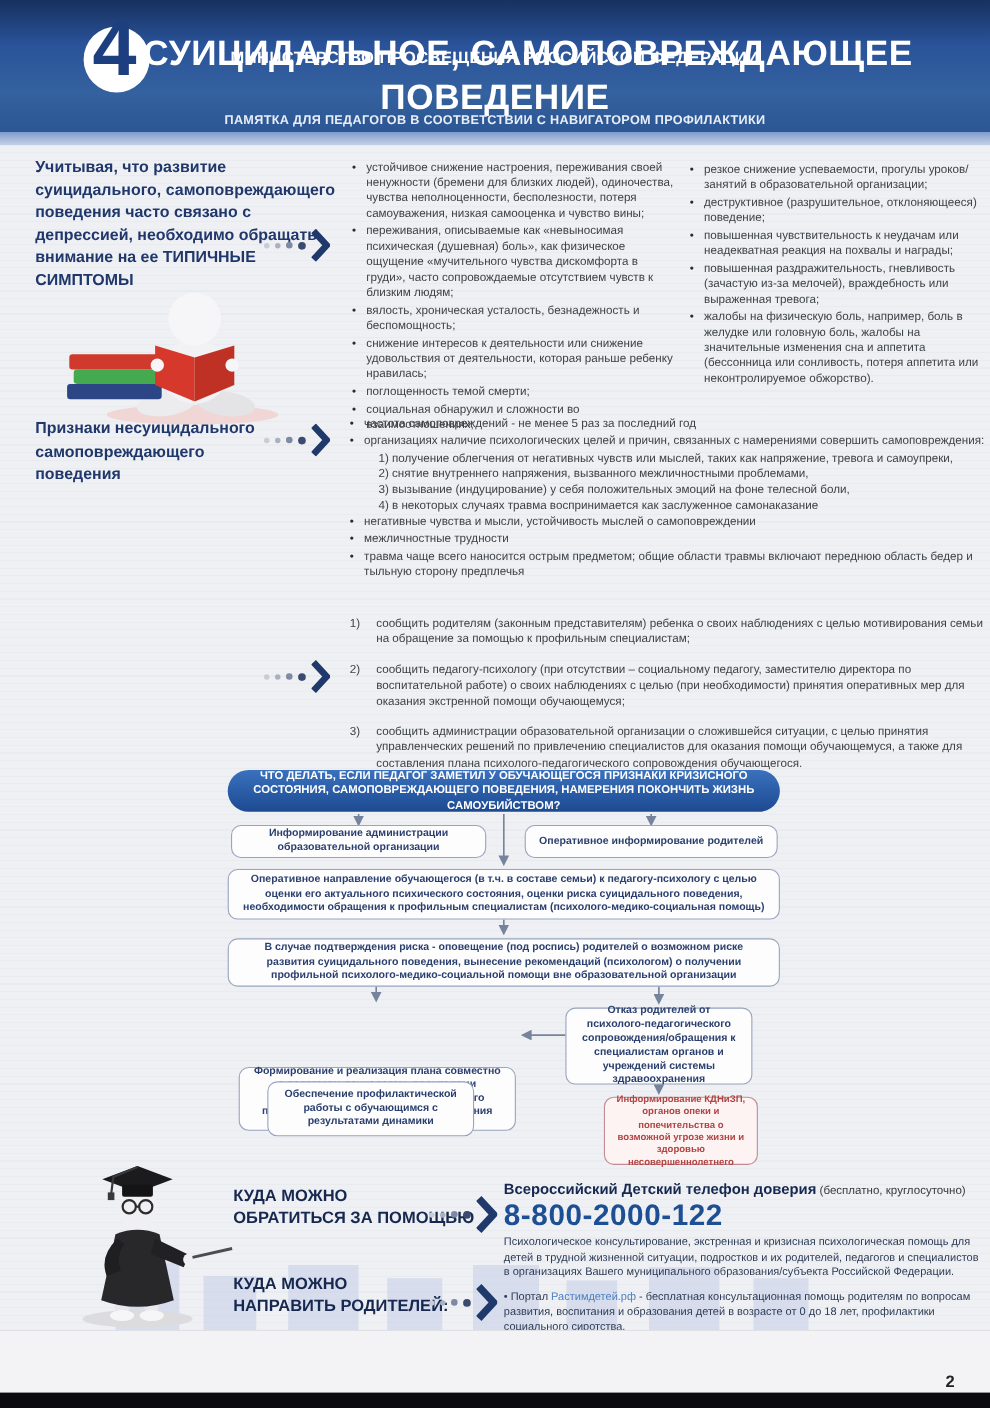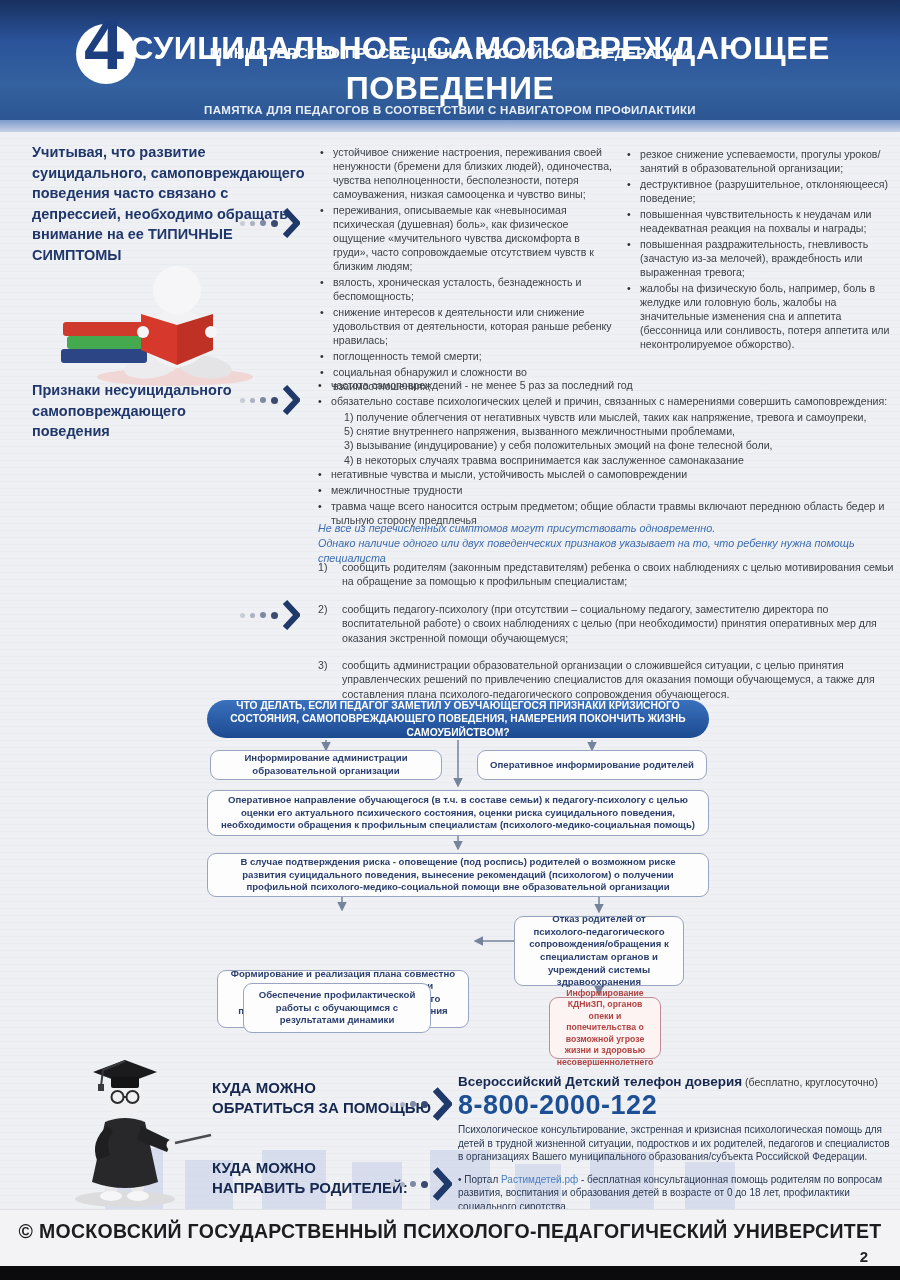--- a/index.html
+++ b/index.html
@@ -137,39 +137,35 @@
       <i class="d3"></i>
       <i class="d4"></i>
     <svg width="17" height="30" viewBox="0 0 17 30">
       <path d="M2 2 L14 15 L2 28" fill="none" stroke="#20396b" stroke-width="6"></path>
     </svg>
   </div>
 
   <div class="blk" style="left:318px;top:378px;width:578px;">
     <div class="blist">
         <div>частота самоповреждений - не менее 5 раз за последний год</div>
-        <div>обязательно составе психологических целей и причин, связанных с намерениями совершить самоповреждения:</div>
+        <div>организациях наличие психологических целей и причин, связанных с намерениями совершить самоповреждения:</div>
       </div>
     <div class="numsub">
         <div>1) получение облегчения от негативных чувств или мыслей, таких как напряжение, тревога и самоупреки,</div>
-        <div>5) снятие внутреннего напряжения, вызванного межличностными проблемами,</div>
+        <div>2) снятие внутреннего напряжения, вызванного межличностными проблемами,</div>
         <div>3) вызывание (индуцирование) у себя положительных эмоций на фоне телесной боли,</div>
         <div>4) в некоторых случаях травма воспринимается как заслуженное самонаказание</div>
       </div>
     <div class="blist">
         <div>негативные чувства и мысли, устойчивость мыслей о самоповреждении</div>
         <div>межличностные трудности</div>
         <div>травма чаще всего наносится острым предметом; общие области травмы включают переднюю область бедер и тыльную сторону предплечья</div>
       </div>
   </div>
 
-  <div class="blk note" style="left:318px;top:521px;width:578px;">
-    <div>Не все из перечисленных симптомов могут присутствовать одновременно.</div>
-    <div>Однако наличие одного или двух поведенческих признаков указывает на то, что ребенку нужна помощь специалиста</div>
-  </div>
 
   <div class="trail" style="left:240px;top:600px;">
     <i class="d1"></i>
       <i class="d2"></i>
       <i class="d3"></i>
       <i class="d4"></i>
     <svg width="17" height="30" viewBox="0 0 17 30">
       <path d="M2 2 L14 15 L2 28" fill="none" stroke="#20396b" stroke-width="6"></path>
     </svg>
   </div>
@@ -209,21 +205,21 @@
   </svg>
 
   <div class="fc-head">ЧТО ДЕЛАТЬ, ЕСЛИ ПЕДАГОГ ЗАМЕТИЛ У ОБУЧАЮЩЕГОСЯ ПРИЗНАКИ КРИЗИСНОГО СОСТОЯНИЯ, САМОПОВРЕЖДАЮЩЕГО ПОВЕДЕНИЯ, НАМЕРЕНИЯ ПОКОНЧИТЬ ЖИЗНЬ САМОУБИЙСТВОМ?</div>
   <div class="fc-box" style="left:210px;top:750px;width:232px;height:30px;">Информирование администрации образовательной организации</div>
   <div class="fc-box" style="left:477px;top:750px;width:230px;height:30px;">Оперативное информирование родителей</div>
   <div class="fc-box" style="left:207px;top:790px;width:502px;height:46px;">Оперативное направление обучающегося (в т.ч. в составе семьи) к педагогу-психологу с целью оценки его актуального психического состояния, оценки риска суицидального поведения, необходимости обращения к профильным специалистам (психолого-медико-социальная помощь)</div>
   <div class="fc-box" style="left:207px;top:853px;width:502px;height:44px;">В случае подтверждения риска - оповещение (под роспись) родителей о возможном риске развития суицидального поведения, вынесение рекомендаций (психологом) о получении профильной психолого-медико-социальной помощи вне образовательной организации</div>
   <div class="fc-box" style="left:217px;top:940px;width:252px;height:58px;margin-top:30px;">Формирование и реализация плана совместно с педагогом-психологом, родителями несовершеннолетнего индивидуального психолого-педагогического сопровождения обучающегося</div>
   <div class="fc-box" style="left:514px;top:916px;width:170px;height:70px;">Отказ родителей от психолого-педагогического сопровождения/обращения к специалистам органов и учреждений системы здравоохранения</div>
   <div class="fc-box" style="left:243px;top:983px;width:188px;height:50px;">Обеспечение профилактической работы с обучающимся с результатами динамики</div>
-  <div class="fc-box fc-red" style="left:549px;top:997px;width:112px;height:62px;">Информирование КДНиЗП, органов опеки и попечительства о возможной угрозе жизни и здоровью несовершеннолетнего</div>
+  <div class="fc-box fc-red" style="left:549px;top:997px;width:140px;height:62px;">Информирование КДНиЗП, органов опеки и попечительства о возможной угрозе жизни и здоровью несовершеннолетнего</div>
 
   <div class="wm" style="left:105px;top:1148px;width:58px;height:78px;"></div>
   <div class="wm" style="left:185px;top:1160px;width:48px;height:66px;"></div>
   <div class="wm" style="left:262px;top:1150px;width:64px;height:76px;"></div>
   <div class="wm" style="left:352px;top:1162px;width:50px;height:64px;"></div>
   <div class="wm" style="left:430px;top:1150px;width:60px;height:76px;"></div>
   <div class="wm" style="left:515px;top:1164px;width:46px;height:62px;"></div>
   <div class="wm" style="left:590px;top:1152px;width:64px;height:74px;"></div>
   <div class="wm" style="left:685px;top:1162px;width:50px;height:64px;"></div>
 
@@ -284,18 +280,17 @@
     <div class="small" style="margin-top:2px;">Психологическое консультирование, экстренная и кризисная психологическая помощь для детей в трудной жизненной ситуации, подростков и их родителей, педагогов и специалистов в организациях Вашего муниципального образования/субъекта Российской Федерации.</div>
     <div class="small" style="margin-top:9px;">
       <span>• Портал </span><span class="link">Растимдетей.рф</span><span> - бесплатная консультационная помощь родителям по вопросам развития, воспитания и образования детей в возрасте от 0 до 18 лет, профилактики социального сиротства.</span>
     </div>
     <div class="small" style="margin-top:6px;">
       <span>• Психологический университет для родителей «Быть родителем» - </span><span class="link">бытьродителем.рф</span>
     </div>
   </div>
 
   <div class="foot">
-    <div class="foot-text">© МОСКОВСКИЙ ГОСУДАРСТВЕННЫЙ ПСИХОЛОГО-ПЕДАГОГИЧЕСКИЙ УНИВЕРСИТЕТ</div>
     <div class="pageno">2</div>
   </div>
   <div class="blackbar"></div>
 
 </div>
 
 </body></html>

